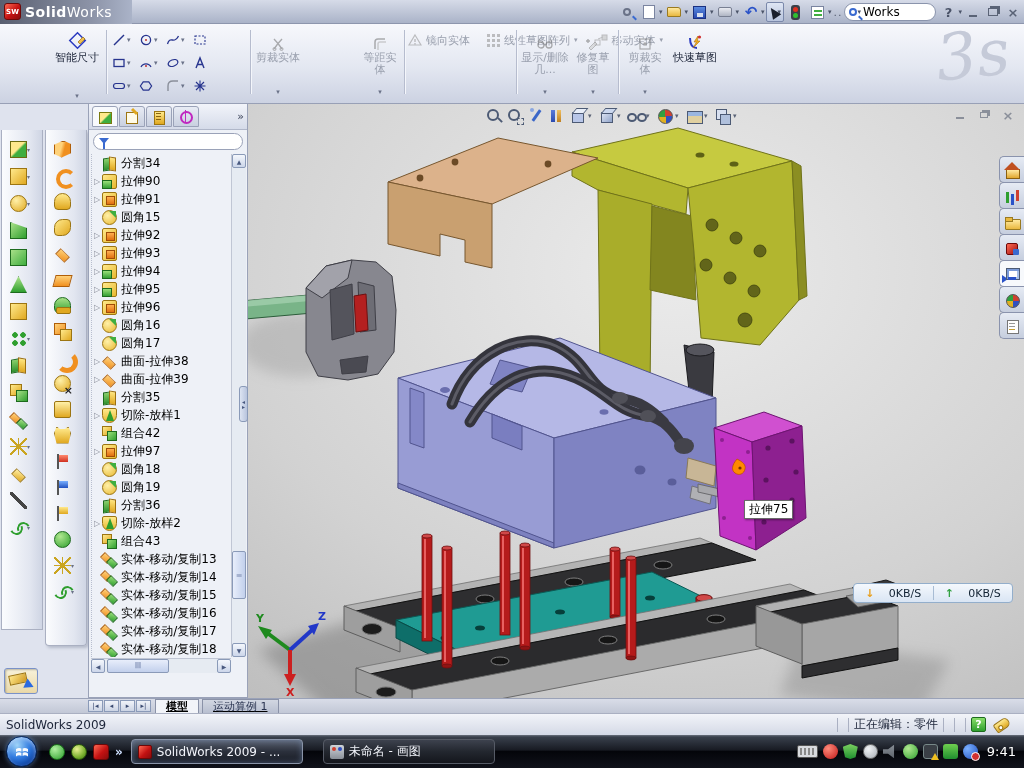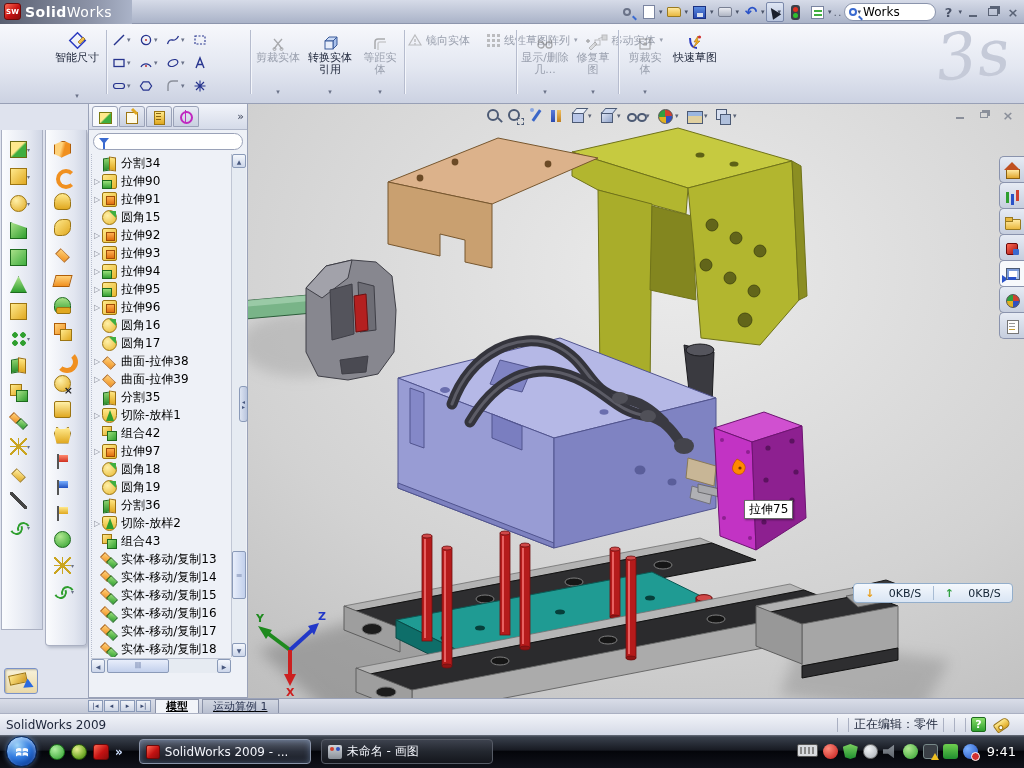--- a/index.html
+++ b/index.html
@@ -244,30 +244,30 @@
 
   
   .taskbar{position:absolute;left:0;top:735px;width:1024px;height:33px;background:linear-gradient(#6a717e 0%,#39404c 6%,#181b23 45%,#04050a 50%,#10121a 100%);display:flex;align-items:center;}
   .orb{width:31px;height:31px;border-radius:50%;margin:0 6px;background:radial-gradient(circle at 35% 28%,#9fd4f8,#2f7ae0 45%,#0b3f9e 78%,#072a6e);border:1px solid #0a2d66;box-shadow:inset 0 2px 4px rgba(255,255,255,.55),0 0 5px rgba(120,180,255,.5);display:flex;align-items:center;justify-content:center;}
   .ql{display:flex;align-items:center;gap:6px;margin:0 6px;}
   .qlico{width:16px;height:16px;border-radius:3px;position:relative;}
   .ql-msn{background:radial-gradient(circle at 35% 30%,#b0f0a0,#2e9f2e);border-radius:50%;border:1px solid #1a701a;}
   .ql-ball{background:radial-gradient(circle at 35% 30%,#e8f090,#7ab030 60%,#3a7010);border-radius:50%;border:1px solid #2a5a0a;}
   .ql-sw{background:linear-gradient(135deg,#ff6a54,#c41212 55%,#8a0c0c);border:1px solid #6e0808;color:#fff;font-size:6px;font-weight:bold;display:flex;align-items:center;justify-content:center;}
   .qlmore{color:#cfe0ff;font-size:12px;font-weight:bold;}
-  .taskbtns{display:flex;gap:10px;margin-left:16px;}
+  .taskbtns{display:flex;gap:20px;margin-left:8px;}
   .taskbtn{width:172px;height:25px;border-radius:4px;border:1px solid #565b66;background:linear-gradient(#3d424e,#23272f 50%,#14161c);display:flex;align-items:center;gap:5px;padding:0 6px;color:#eef;overflow:hidden;}
   .taskbtn.active{border:1px solid #8a94a8;background:linear-gradient(#5a6170,#2b303c 50%,#181b23);box-shadow:inset 0 0 6px rgba(140,170,220,.45);}
   .taskbtn .tlabel2{white-space:nowrap;overflow:hidden;text-overflow:ellipsis;font-size:12px;color:#f2f4fa;}
   .ticon{flex:none;width:14px;height:14px;border-radius:2px;position:relative;}
   .tic-sw{background:linear-gradient(135deg,#ff6a54,#c41212 55%,#8a0c0c);border:1px solid #6e0808;color:#fff;font-size:6px;font-weight:bold;display:flex;align-items:center;justify-content:center;}
   .tic-paint{background:linear-gradient(#cfd4da,#8a9098);}
   .tic-paint::before{content:"";position:absolute;left:2px;top:2px;width:4px;height:4px;border-radius:50%;background:#d04030;}
   .tic-paint::after{content:"";position:absolute;right:2px;top:2px;width:4px;height:4px;border-radius:50%;background:#3050c0;}
-  .trayarea{margin-left:auto;display:flex;gap:5px;padding-right:8px;}
+  .trayarea{margin-left:auto;display:flex;align-items:center;gap:5px;padding-right:8px;}
   .kbdico{width:21px;height:13px;background:#d8dade;border:1px solid #555;border-radius:2px;position:relative;}
   .kbdico::after{content:"";position:absolute;inset:2px;background:repeating-linear-gradient(90deg,#888 0 2px,transparent 2px 4px);}
   .trico{width:15px;height:15px;position:relative;border-radius:3px;}
   .tr-red{background:radial-gradient(circle at 35% 30%,#ff8a7a,#c01818);border-radius:50%;color:#fff;font-size:9px;font-weight:bold;display:flex;align-items:center;justify-content:center;}
   .tr-greenshield{background:linear-gradient(#7ad060,#1f8f2f);clip-path:polygon(50% 0,100% 18%,85% 88%,50% 100%,15% 88%,0 18%);}
   .tr-search{background:radial-gradient(circle at 35% 30%,#f0f2f4,#a8aeb6);border-radius:50%;border:1px solid #777;}
   .tr-volume{background:linear-gradient(#8a9098,#5a6068);clip-path:polygon(0 35%,35% 35%,75% 5%,75% 95%,35% 65%,0 65%);}
   .tr-sync{background:radial-gradient(circle at 35% 30%,#b0e890,#2f9f2f);border-radius:50%;}
   .tr-network{background:#3a3f46;border:1px solid #788;}
   .tr-network::after{content:"";position:absolute;right:-2px;bottom:-2px;width:0;height:0;border-left:4px solid transparent;border-right:4px solid transparent;border-bottom:7px solid #f0c020;}
@@ -438,31 +438,20 @@
       <span class="ric">
           <svg width="16" height="16">
             <path d="M4,3 C8,7 8,7 12,13 M12,3 C8,7 8,7 4,13" stroke="#6a7080" stroke-width="1.4" fill="none"></path>
             <circle cx="4.5" cy="13" r="1.5" fill="none" stroke="#6a7080"></circle>
             <circle cx="11.5" cy="13" r="1.5" fill="none" stroke="#6a7080"></circle>
           </svg>
         </span>
       <span class="rlbl">剪裁实体</span>
       <span class="rcaret"></span>
     </div>
-    <div class="rmid" style="left:304px;width:52px;">
-      <span class="ric">
-          <svg width="18" height="17">
-            <path d="M4,6 L8,2 L16,2 L12,6 Z" fill="#c8d8f4" stroke="#3a5a9a"></path>
-            <path d="M12,6 L16,2 L16,10 L12,14 Z" fill="#a8c0ea" stroke="#3a5a9a"></path>
-            <rect x="4" y="6" width="8" height="8" fill="#e8eefa" stroke="#3a5a9a"></rect>
-          </svg>
-        </span>
-      <span class="rlbl">转换实体引用</span>
-      <span class="rcaret"></span>
-    </div>
     <div class="rmid dis" style="left:360px;width:40px;">
       <span class="ric">
           <svg width="16" height="16">
             <path d="M3,13 L3,6 Q3,3 6,3 L13,3" stroke="#6a7080" stroke-width="1.5" fill="none"></path>
             <path d="M6,14 L6,8 Q6,6 8,6 L14,6" stroke="#a8adb8" stroke-width="1.5" fill="none"></path>
           </svg>
         </span>
       <span class="rlbl">等距实体</span>
       <span class="rcaret"></span>
     </div>

